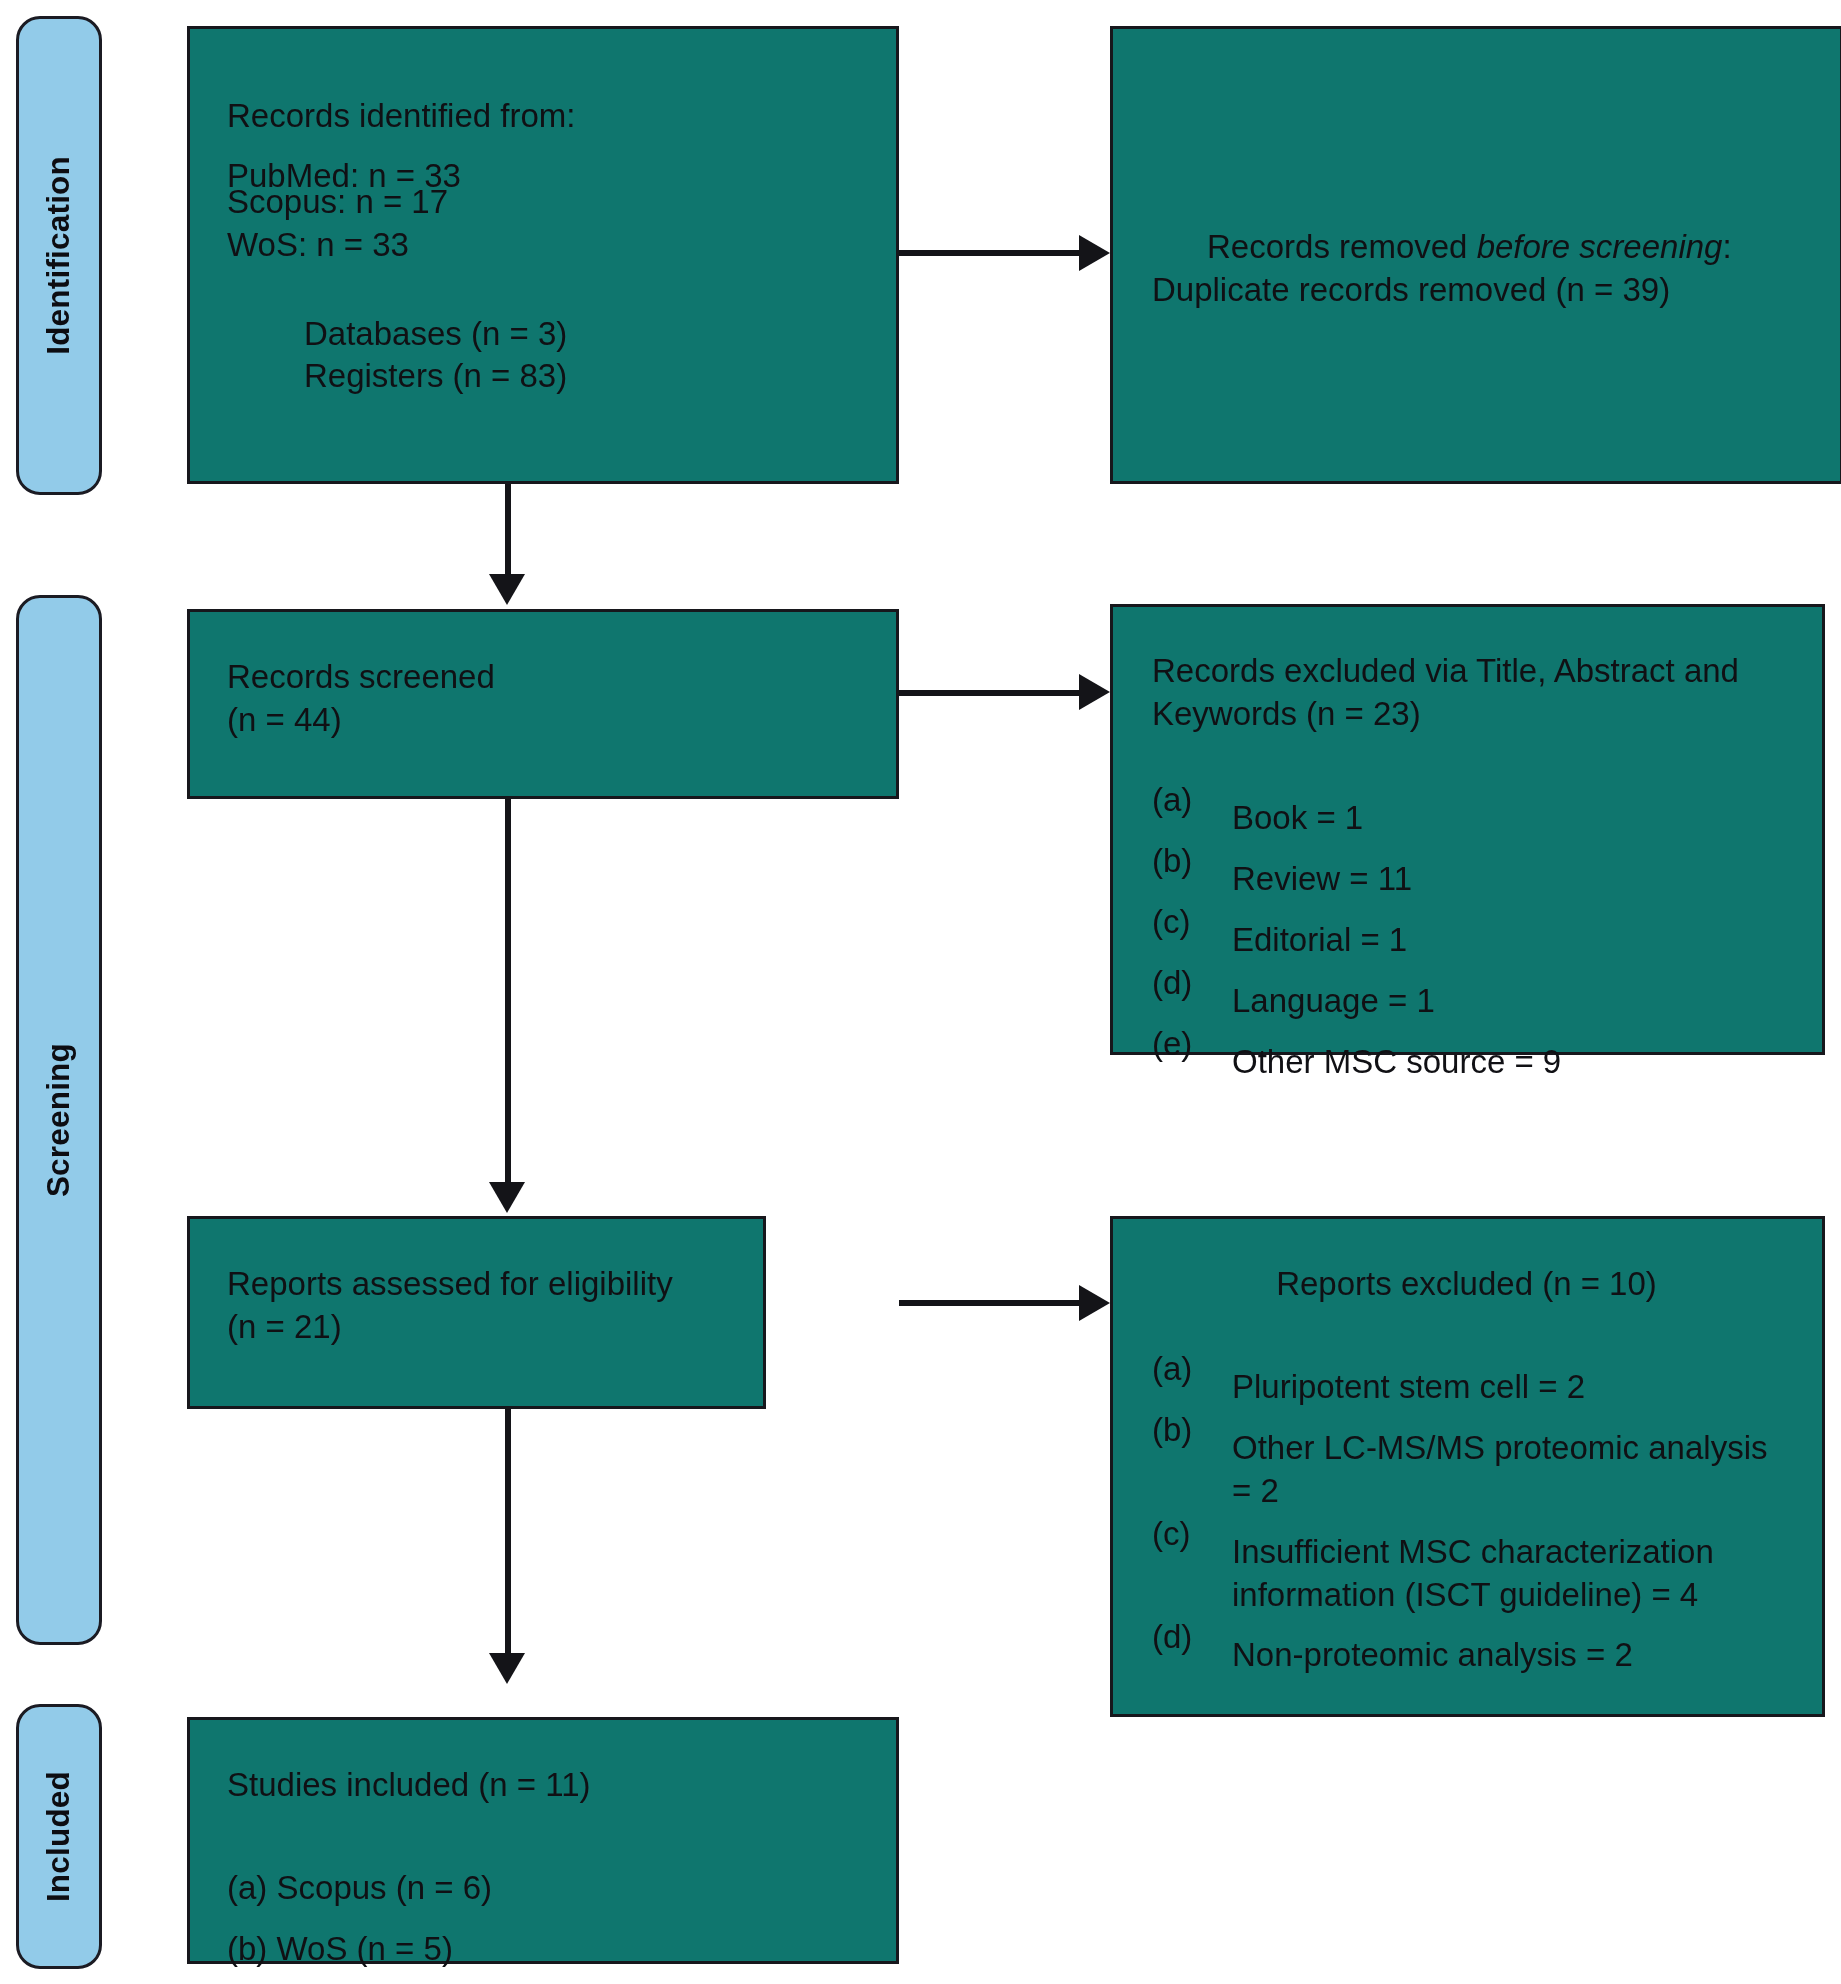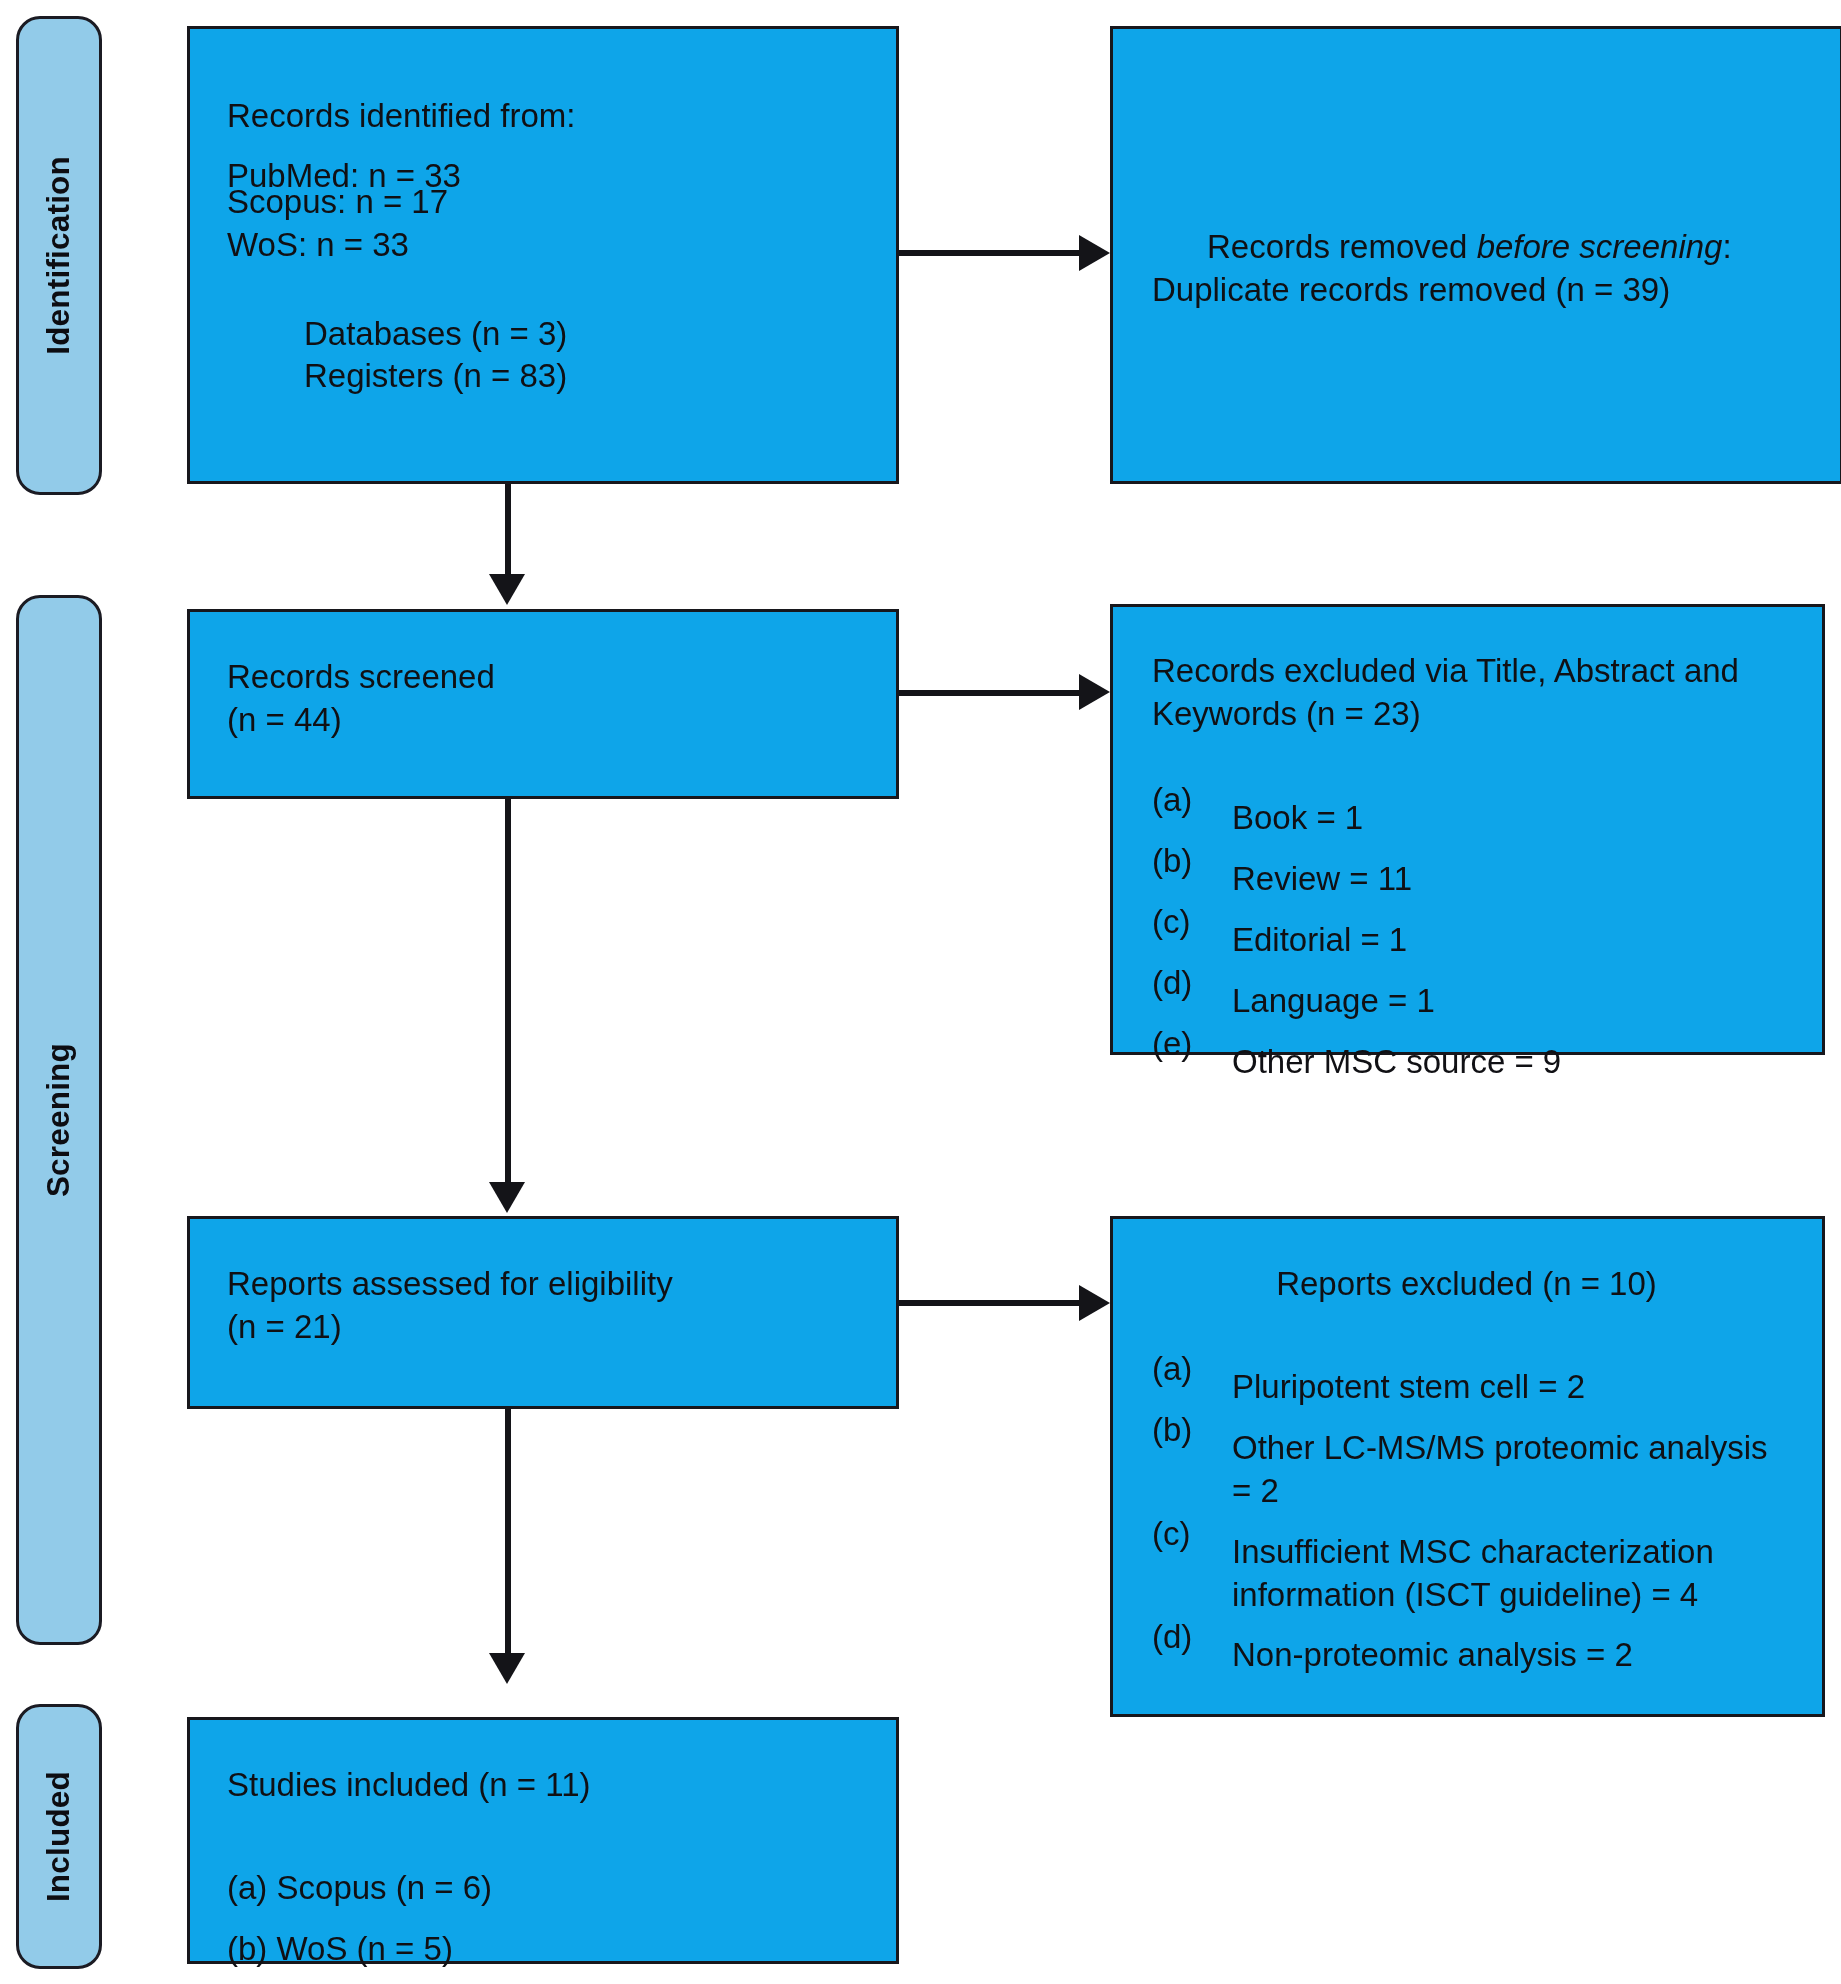--- a/index.html
+++ b/index.html
@@ -35,21 +35,21 @@
     font-weight: bold;
     font-size: 31.5px;
     color: #0d0d12;
     letter-spacing: 0.2px;
     white-space: nowrap;
   }
 
   
   .flow-box {
     position: absolute;
-    background: #0ea5e9;
+    background: #0f766e;
     border: 3.6px solid #17171c;
     box-sizing: border-box;
     padding: 0;
   }
   .box-text {
     position: absolute;
     font-size: 33px;
     line-height: 1.30;
     color: #101014;
     white-space: pre-wrap;
@@ -159,21 +159,21 @@
         <span class="list-marker">(d)</span>
         <span class="list-body">Language = 1</span>
       </div>
       <div class="list-row">
         <span class="list-marker">(e)</span>
         <span class="list-body">Other MSC source = 9</span>
       </div>
     </div>
   </div>
 
-  <div class="flow-box" style="left:187px; top:1216px; width:712px; height:193px;">
+  <div class="flow-box" style="left:187px; top:1216px; width:579px; height:193px;">
     <div class="box-text" style="left:37px; top:44px;">Reports assessed for eligibility</div>
     <div class="box-text" style="left:37px; top:87px;">(n = 21)</div>
   </div>
 
   <div class="flow-box" style="left:1110px; top:1216px; width:715px; height:501px;">
     <div class="box-text" style="left:39px; top:44px; width:629px;text-align:center;">Reports excluded (n = 10)</div>
     <div class="list-block" style="left:39px; top:129px; width:637px;">
       <div class="list-row">
         <span class="list-marker">(a)</span>
         <span class="list-body">Pluripotent stem cell = 2</span>

